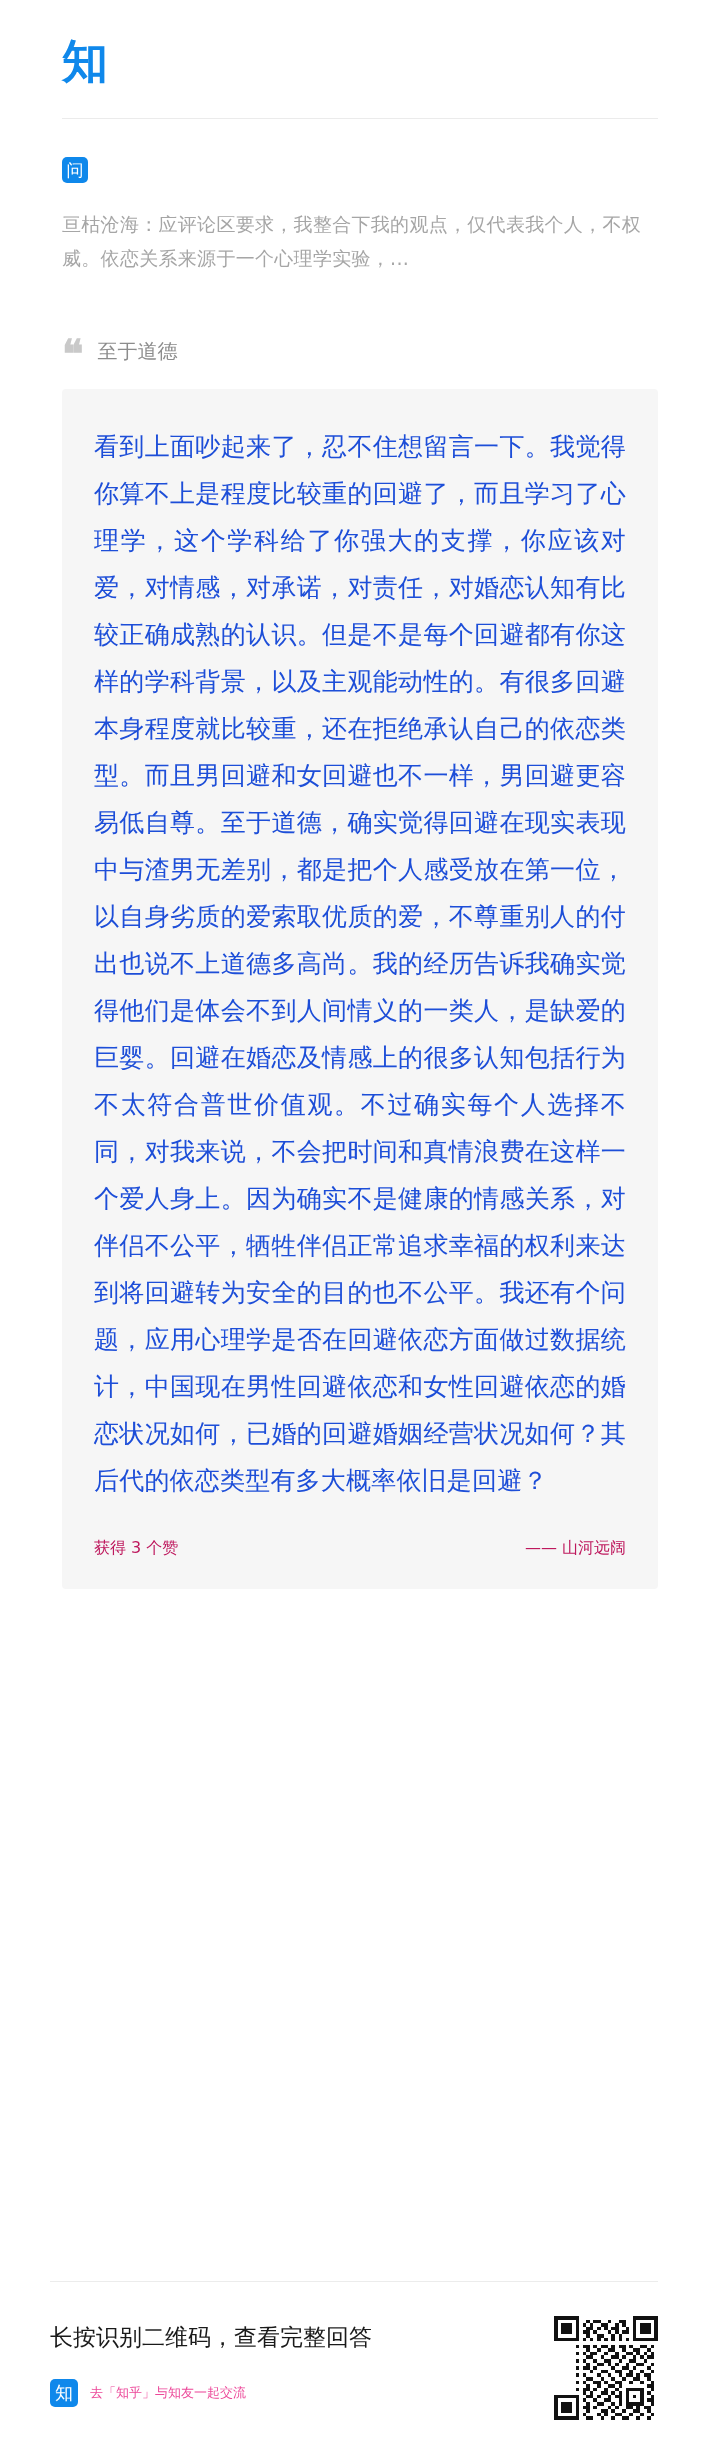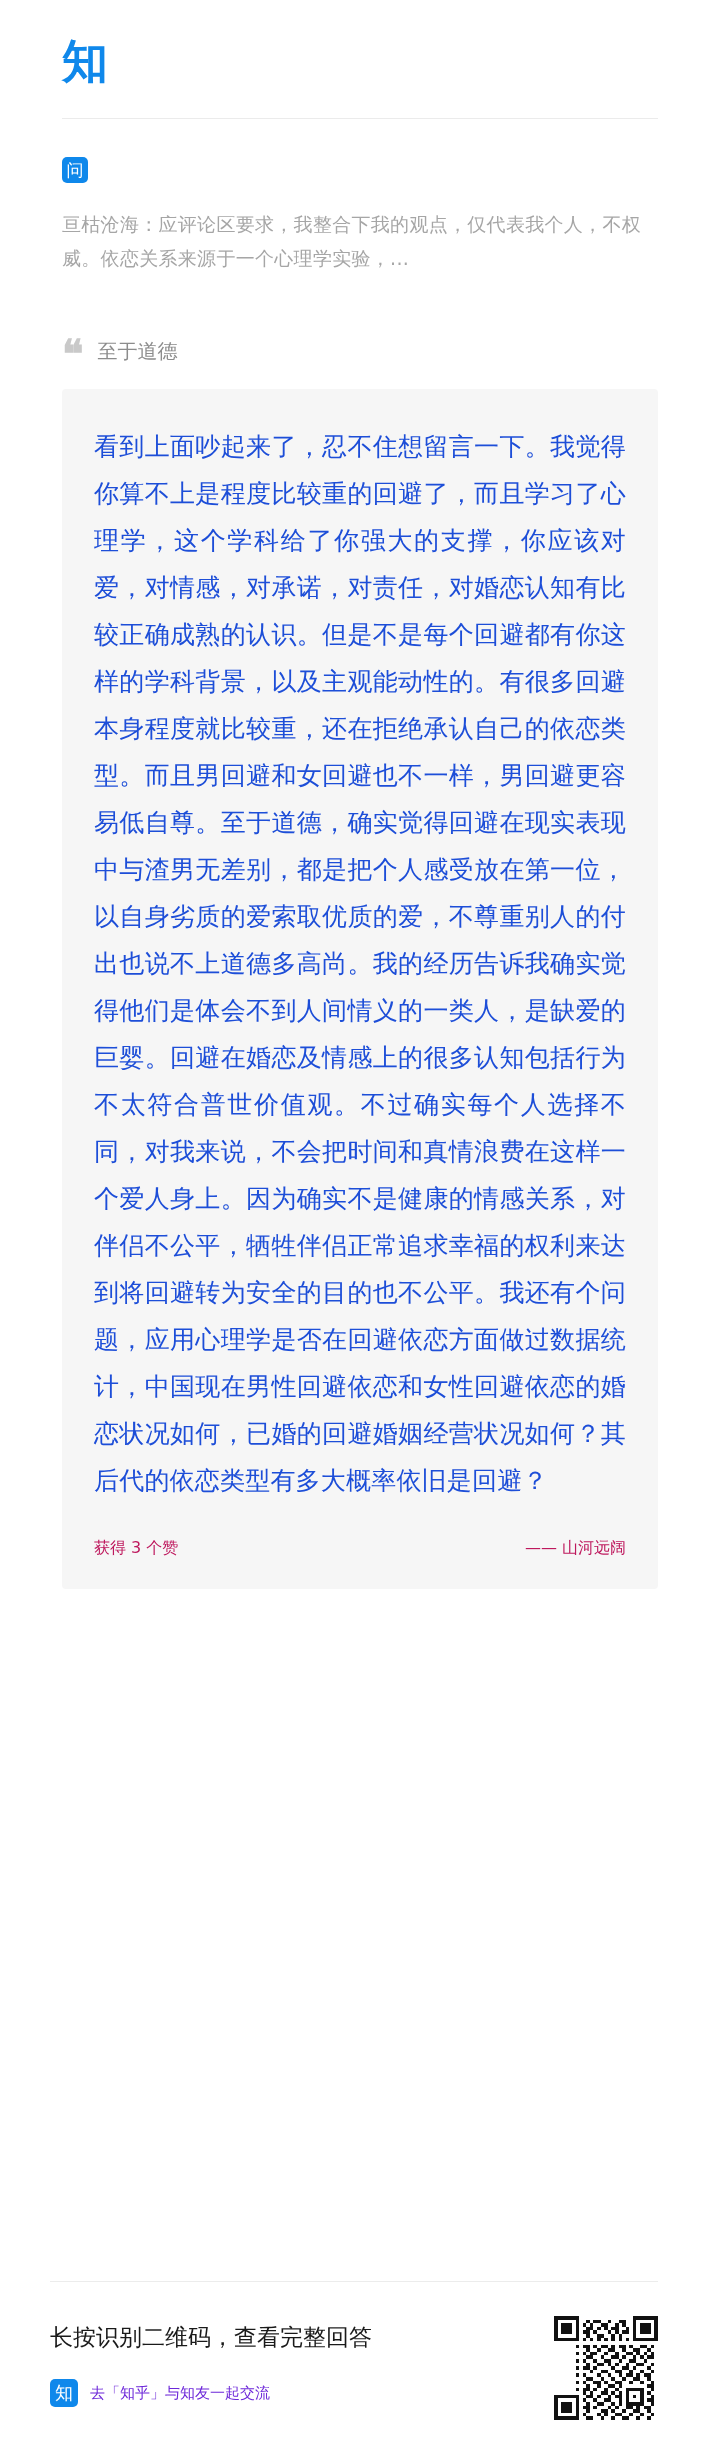--- a/index.html
+++ b/index.html
@@ -172,22 +172,22 @@
     background: #0f88eb;
     color: #ffffff;
     font-size: 18px;
     line-height: 28px;
     text-align: center;
     margin-right: 12px;
     font-family: "DejaVu Sans", "Liberation Sans", sans-serif;
     flex: 0 0 auto;
   }
   .brand-text {
-    font-size: 15px;
-    color: #6d28d9;
+    font-size: 13px;
+    color: #ec4899;
     font-family: "DejaVu Sans", "Liberation Sans", sans-serif;
   }
   .qr {
     width: 104px;
     height: 104px;
     flex: 0 0 auto;
   }
   .watermark-row {
     margin-top: 16px;
     display: flex;

